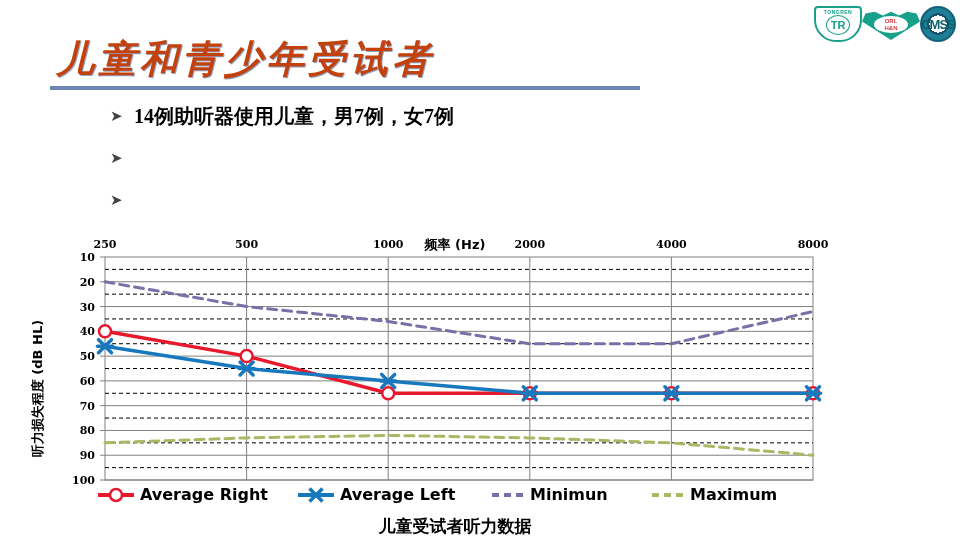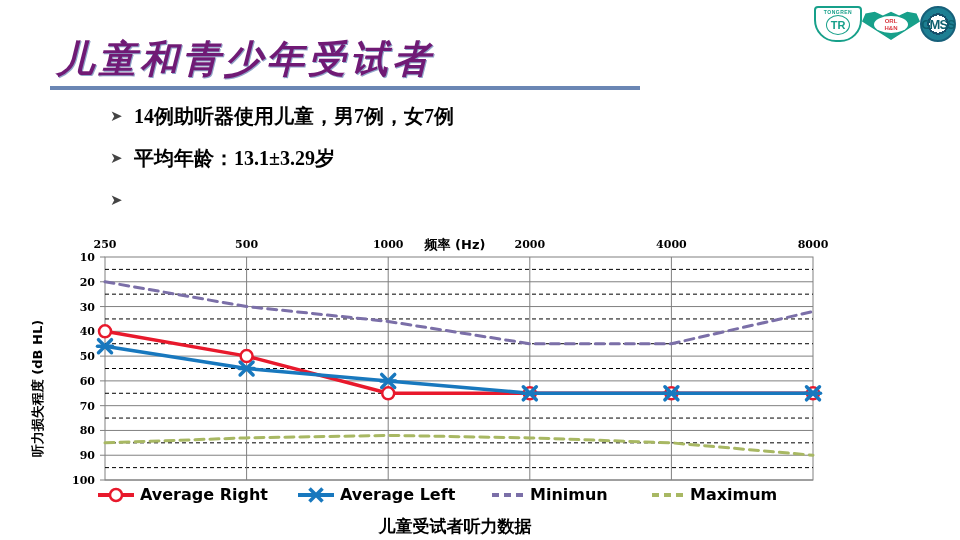--- a/index.html
+++ b/index.html
@@ -72,21 +72,21 @@
     color:#0d5f6e; font-size:13px; font-weight:bold;
     letter-spacing:-1px;
   }
 
   
   #slide-title {
     position:absolute; left:56px; top:34px;
     font-family:"DejaVu Serif", serif;
     font-weight:bold;
     font-size:38px;
-    color:#701a75;
+    color:#c2410c;
     letter-spacing:4px;
     font-style:italic;
     text-shadow:1px 1px 0 #90a6c9;
     white-space:nowrap;
   }
   #title-rule {
     position:absolute; left:50px; top:86px;
     width:590px; height:4px;
     background:#6b86b4;
   }
@@ -169,21 +169,20 @@
 <div id="slide-title">儿童和青少年受试者</div>
 <div id="title-rule"></div>
 
 <div id="bullets">
   <div class="bullet">
     <span class="chev">➤</span>
     <span class="btext">14例助听器使用儿童，男7例，女7例</span>
   </div>
   <div class="bullet">
     <span class="chev">➤</span>
-    <span class="btext">平均年龄：13.1±3.29岁</span>
   </div>
   <div class="bullet">
     <span class="chev">➤</span>
   </div>
 </div>
 
 <div id="chart">
   <svg id="chart-svg" width="960" height="318">
     <g id="g-grid">
         <rect x="105" y="35" width="708" height="223" fill="#fff" stroke="#808080" stroke-width="1"></rect>

